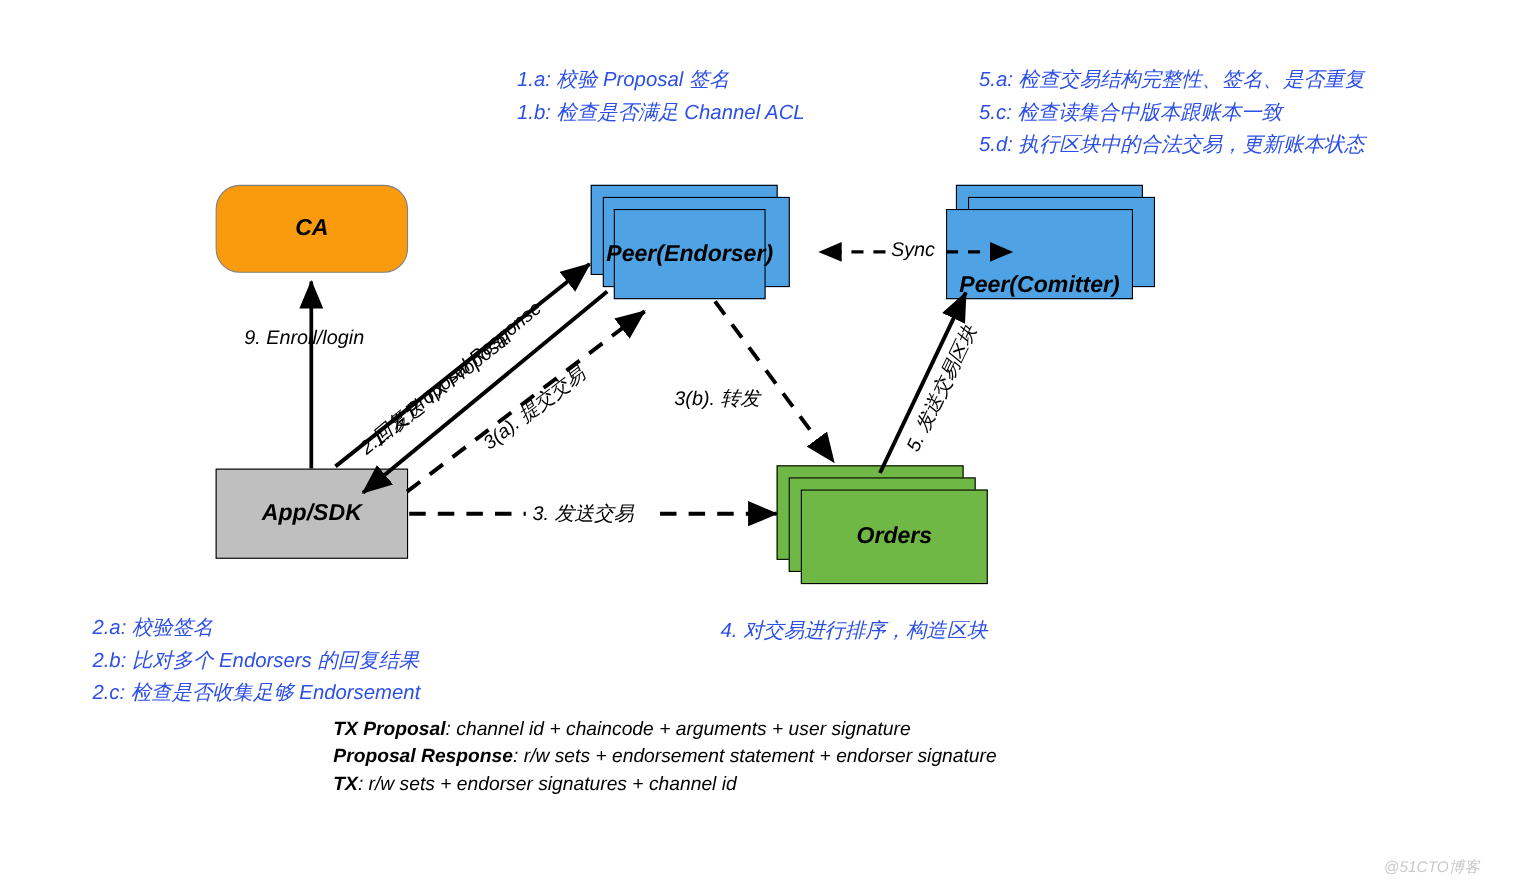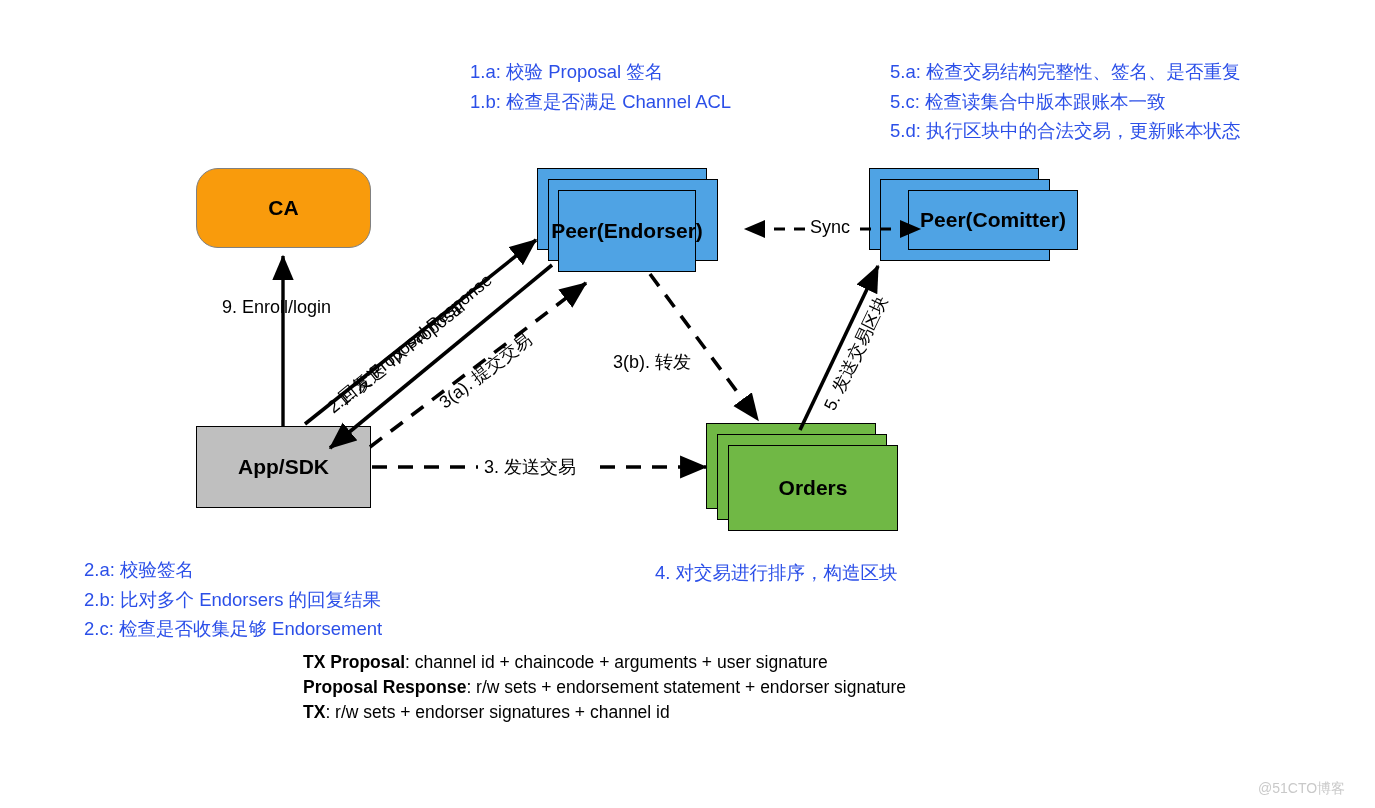--- a/index.html
+++ b/index.html
@@ -9,20 +9,21 @@
   }
   body {
     font-family: "Liberation Sans", "DejaVu Sans", sans-serif;
   }
   #canvas {
     position: relative;
     width: 1375px;
     height: 808px;
     background: #ffffff;
     overflow: hidden;
+    font-style: italic;
   }
   .ann {
     position: absolute;
     color: #2B4FE8;
     font-size: 18.5px;
     line-height: 29px;
     white-space: nowrap;
     font-family: "Liberation Sans", "DejaVu Sans", sans-serif;
   }
   .ann-blue-block { position: absolute; }
@@ -130,21 +131,21 @@
     <div class="stack-layer blue" style="left:537px; top:168px; width:170px; height:82px;"></div>
     <div class="stack-layer blue" style="left:548px; top:179px; width:170px; height:82px;"></div>
     <div class="stack-front blue" style="left:558px; top:190px; width:138px; height:82px;">
       <span>Peer(Endorser)</span>
     </div>
   </div>
 
   <div>
     <div class="stack-layer blue" style="left:869px; top:168px; width:170px; height:82px;"></div>
     <div class="stack-layer blue" style="left:880px; top:179px; width:170px; height:82px;"></div>
-    <div class="stack-front blue" style="left:908px; top:190px; width:170px; height:60px;">
+    <div class="stack-front blue" style="left:860px; top:190px; width:170px; height:82px;align-items:flex-end;">
       <span>Peer(Comitter)</span>
     </div>
   </div>
 
   <div>
     <div class="stack-layer green" style="left:706px; top:423px; width:170px; height:86px;"></div>
     <div class="stack-layer green" style="left:717px; top:434px; width:170px; height:86px;"></div>
     <div class="stack-front green" style="left:728px; top:445px; width:170px; height:86px;">
       <span>Orders</span>
     </div>

